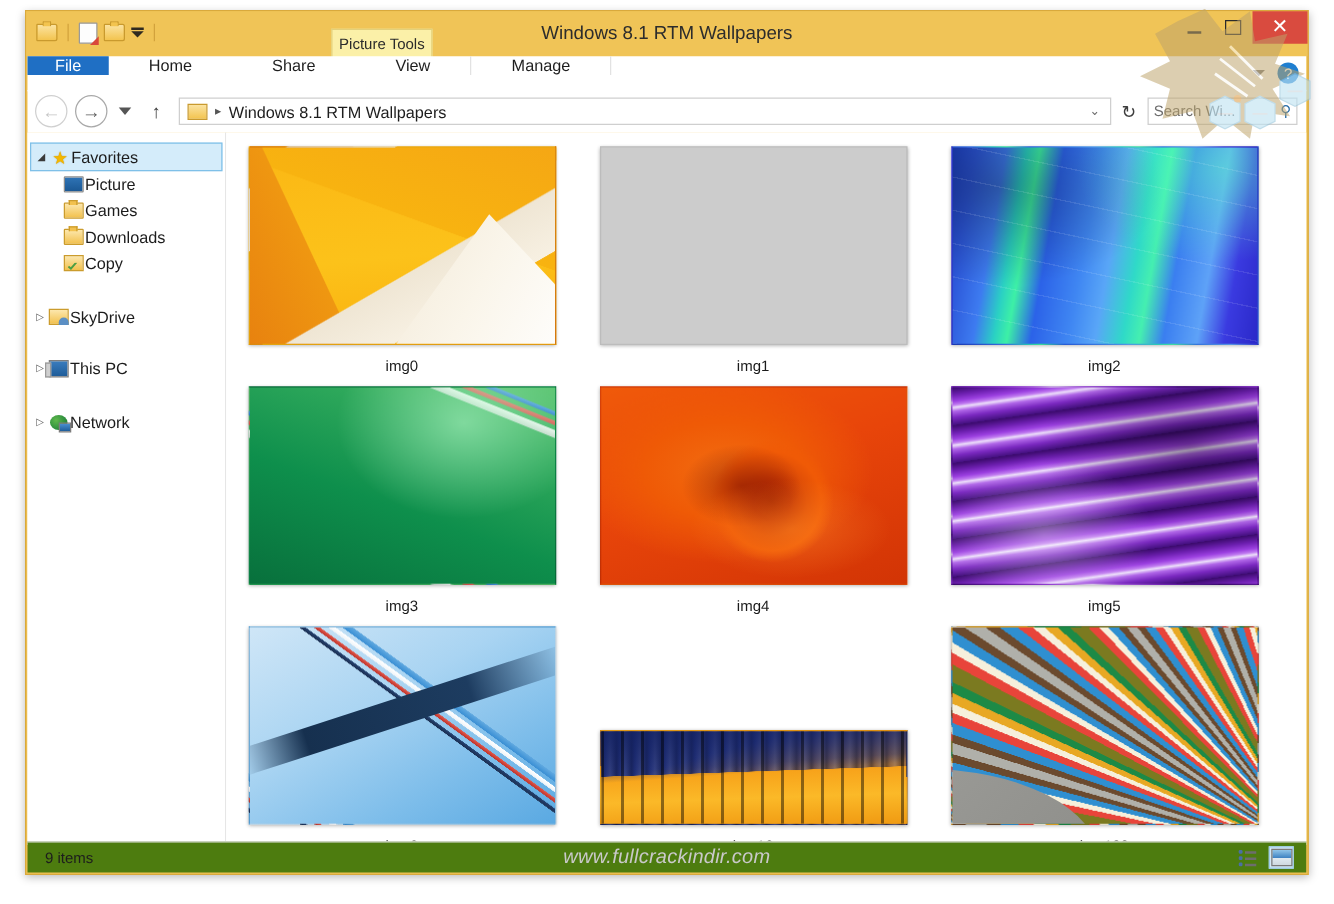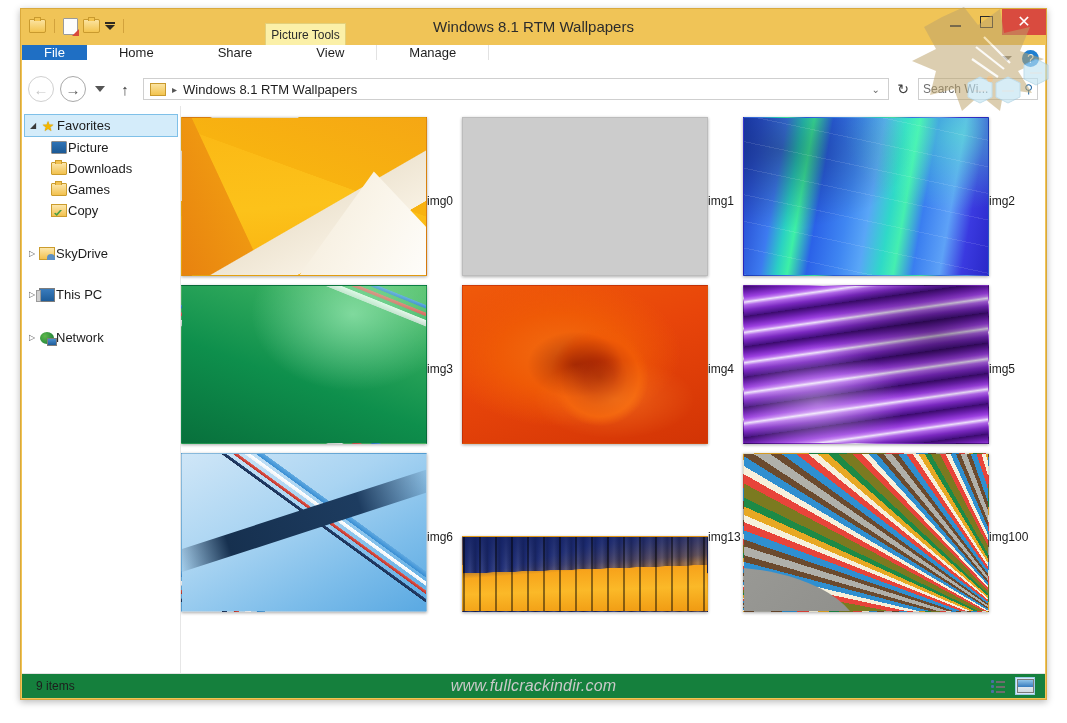--- a/index.html
+++ b/index.html
@@ -284,21 +284,21 @@
     flex: 1; height: 100%; position: relative;
     background: #ffffff; overflow: hidden;
   }
   .grid {
     position: absolute; left: 0; top: 10px;
     width: 100%;
     display: flex; flex-wrap: wrap;
   }
   .cell {
     width: 281px;
-    display: flex; flex-direction: row;
+    display: flex; flex-direction: column;
     align-items: center;
     margin-bottom: 8px;
   }
   .thumb-wrap {
     height: 160px; display: flex; align-items: flex-end; justify-content: center;
   }
   .thumb {
     background: #ccc;
     box-shadow: 0 1px 3px rgba(0,0,0,.33);
     border: 1px solid rgba(0,0,0,.08);
@@ -430,21 +430,21 @@
     content:""; position:absolute; left:-10%; bottom:-18%;
     width:58%; height:46%;
     background: linear-gradient(135deg, #9a9a96 0%, #8e8e8a 100%);
     border-radius: 0 100% 0 0;
   }
 
   
   .statusbar {
     position: absolute; left: 1px; bottom: 1px;
     width: calc(100% - 2px); height: 24px;
-    background: #15803d;
+    background: #4d7c0f;
     border-top: 1px solid #e3e3e3;
     display: flex; align-items: center;
   }
   .status-items { font-size: 12px; color: #1d1d1d; margin-left: 14px; }
   .status-watermark {
     position: absolute; left: 0; width: 100%; text-align: center;
     font-size: 16px; color: #c9c9c9; letter-spacing: .2px;
     pointer-events: none;
     font-style: italic;
   }
@@ -563,27 +563,27 @@
       <div class="nav-item child">
         <span class="nav-ico">
             <span class="monitor"></span>
           </span>
         <span>Picture</span>
       </div>
       <div class="nav-item child">
         <span class="nav-ico">
             <span class="mini-folder"></span>
           </span>
-        <span>Downloads</span>
+        <span>Games</span>
       </div>
       <div class="nav-item child">
         <span class="nav-ico">
             <span class="mini-folder"></span>
           </span>
-        <span>Games</span>
+        <span>Downloads</span>
       </div>
       <div class="nav-item child">
         <span class="nav-ico">
             <span class="copy-ico"></span>
           </span>
         <span>Copy</span>
       </div>
 
       <div class="nav-item root" style="margin-top:22px">
         <span class="expander">▷</span>

